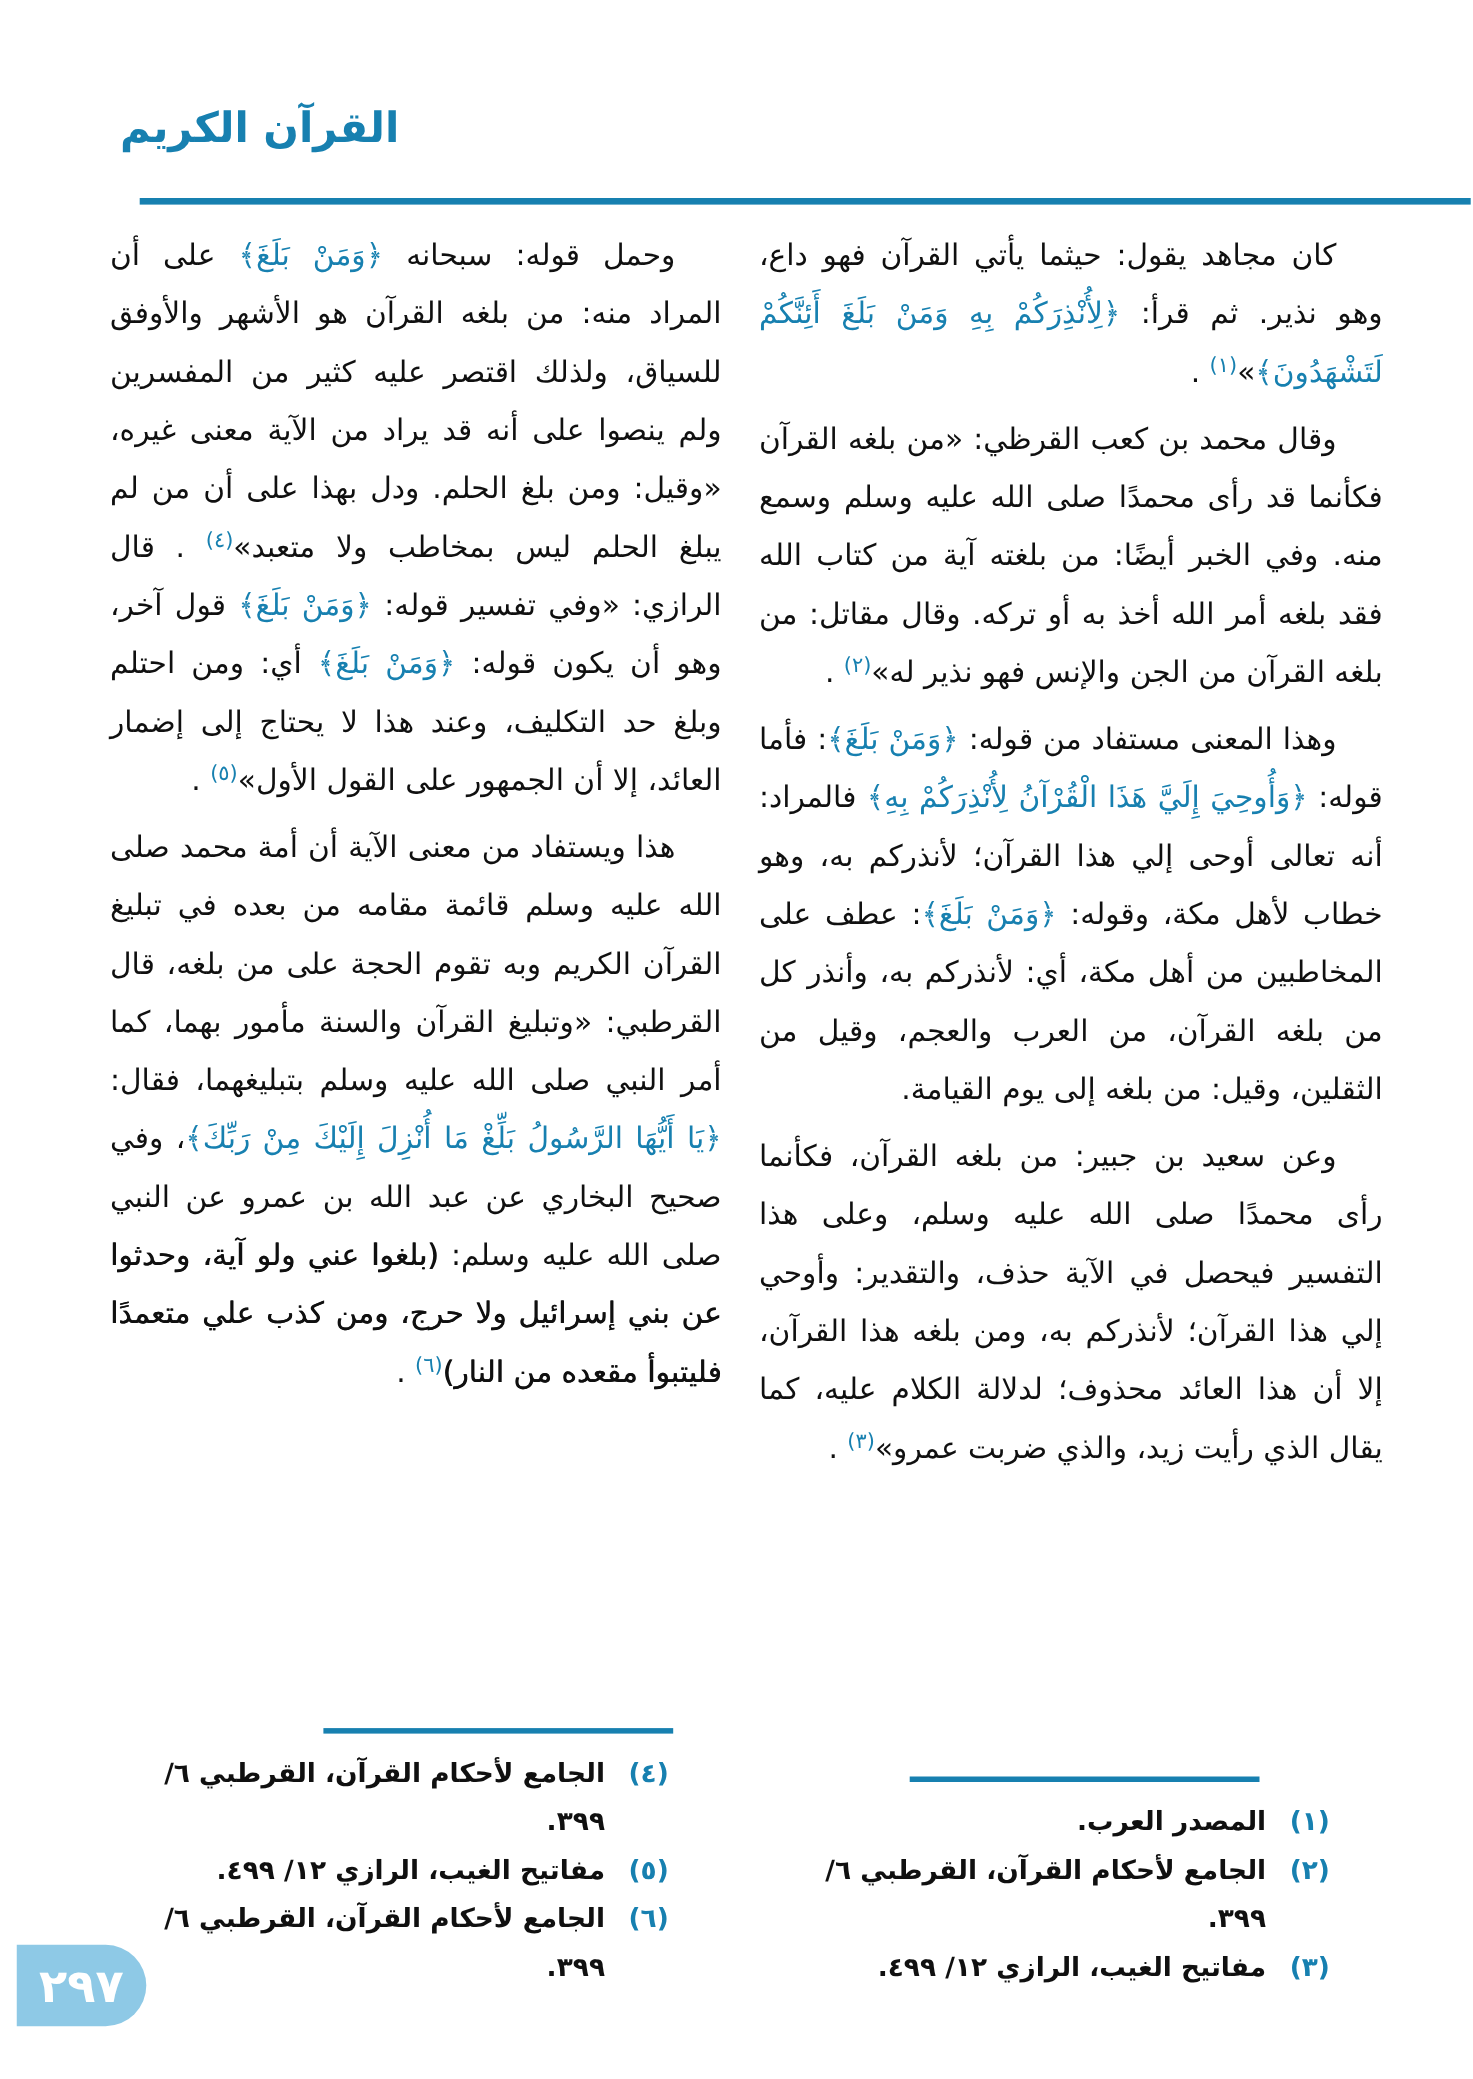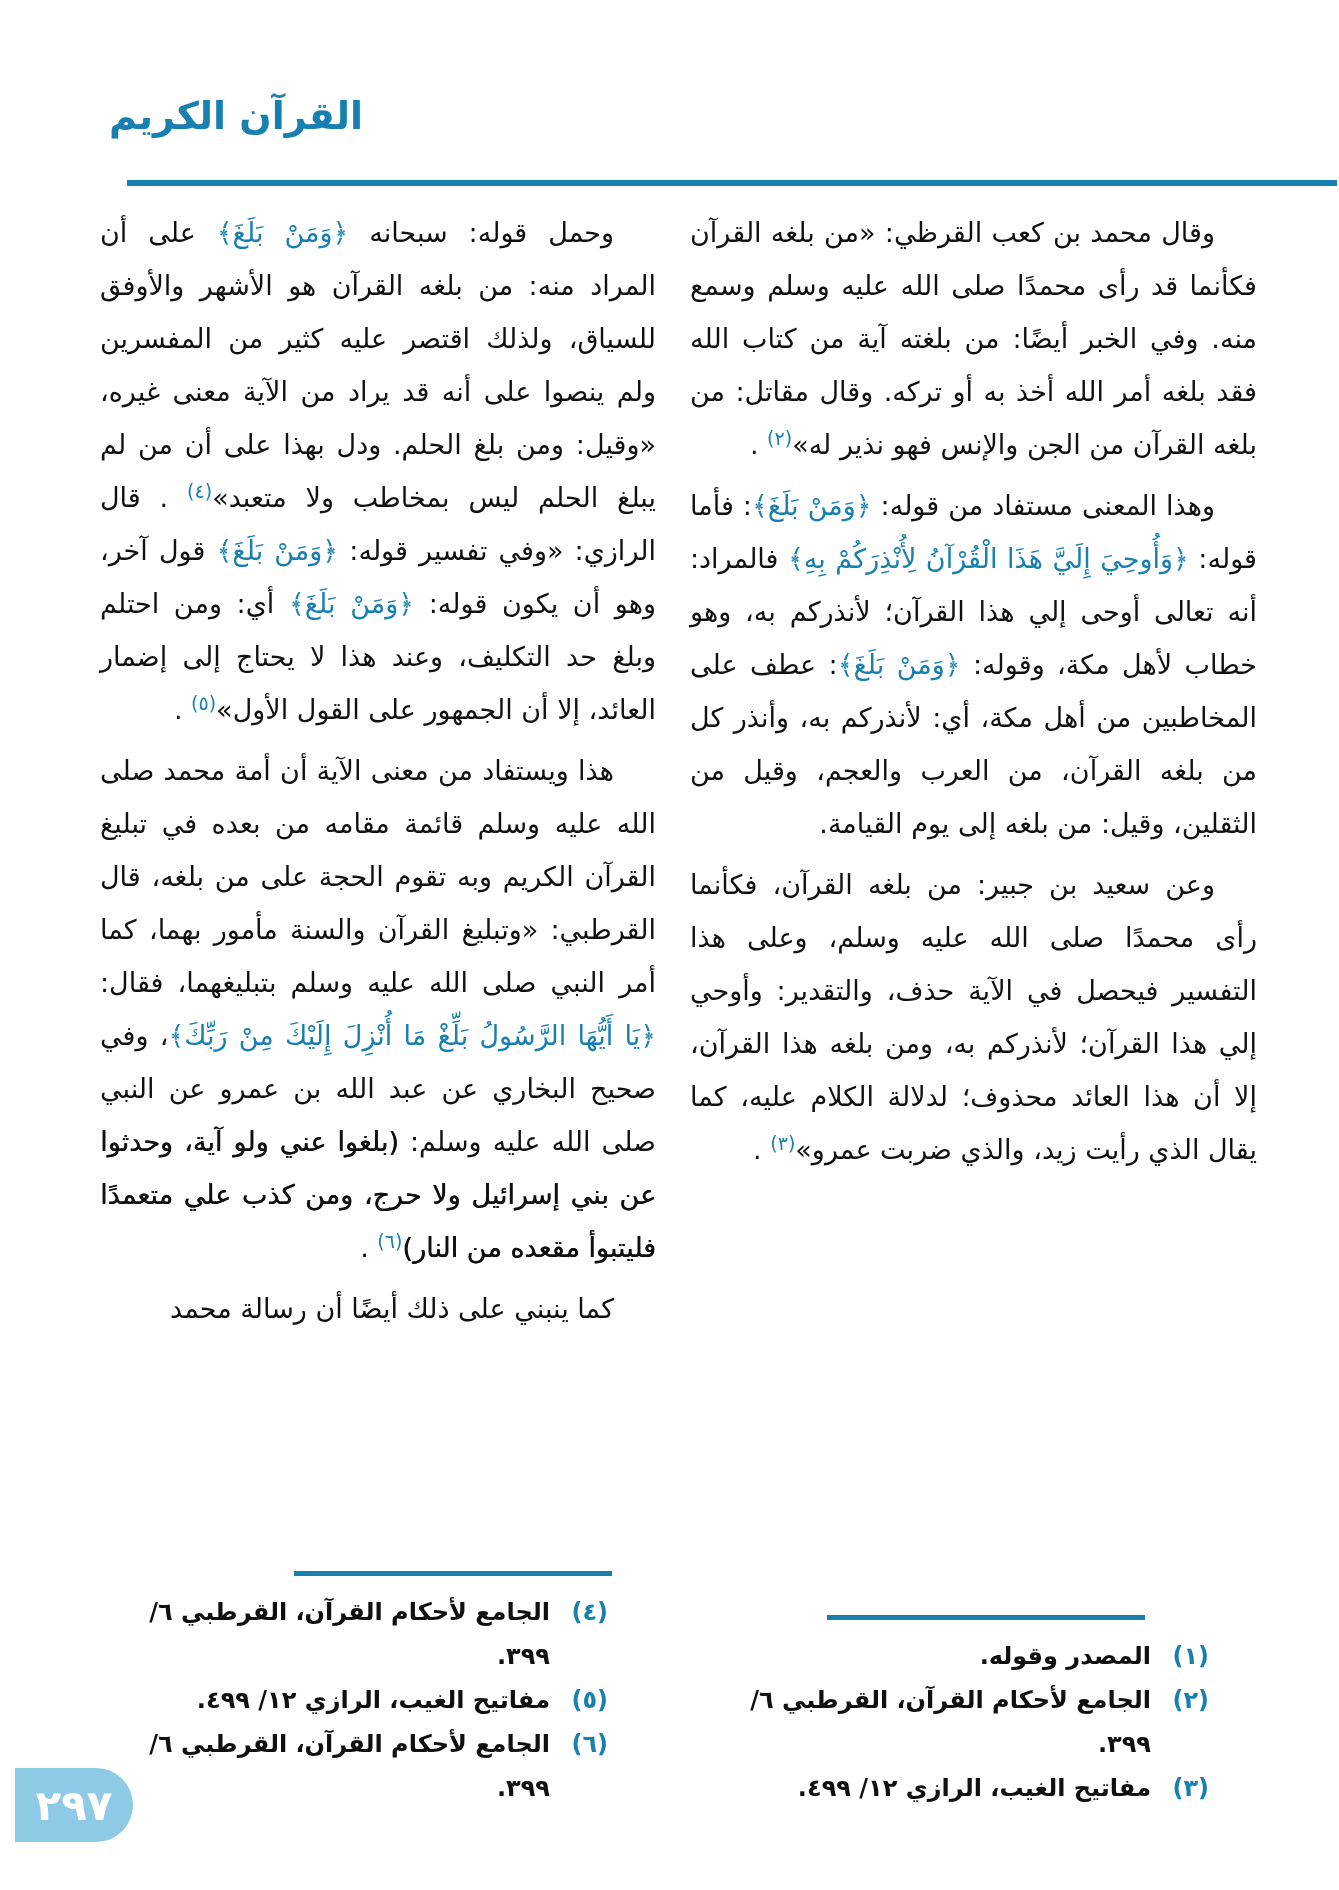--- a/index.html
+++ b/index.html
@@ -59,48 +59,48 @@
 <body>
 
 <div class="page">
 
   <div class="logo">القرآن الكريم</div>
   <div class="header-rule"></div>
 
   <main class="columns">
     <section class="col col-right">
       <div class="paras">
+          <p class="para"><span class="seg seg-text">كان مجاهد يقول: حيثما يأتي القرآن فهو داع، وهو نذير. ثم قرأ: </span><span class="seg seg-quran">﴿لِأُنْذِرَكُمْ بِهِ وَمَنْ بَلَغَ أَئِنَّكُمْ لَتَشْهَدُونَ﴾</span><span class="seg seg-text">»</span><span class="seg seg-sup">(١)</span><span class="seg seg-text"> .</span></p>
           <p class="para"><span class="seg seg-text">وقال محمد بن كعب القرظي: «من بلغه القرآن فكأنما قد رأى محمدًا صلى الله عليه وسلم وسمع منه. وفي الخبر أيضًا: من بلغته آية من كتاب الله فقد بلغه أمر الله أخذ به أو تركه. وقال مقاتل: من بلغه القرآن من الجن والإنس فهو نذير له»</span><span class="seg seg-sup">(٢)</span><span class="seg seg-text"> .</span></p>
           <p class="para"><span class="seg seg-text">وهذا المعنى مستفاد من قوله: </span><span class="seg seg-quran">﴿وَمَنْ بَلَغَ﴾</span><span class="seg seg-text">: فأما قوله: </span><span class="seg seg-quran">﴿وَأُوحِيَ إِلَيَّ هَذَا الْقُرْآنُ لِأُنْذِرَكُمْ بِهِ﴾</span><span class="seg seg-text"> فالمراد: أنه تعالى أوحى إلي هذا القرآن؛ لأنذركم به، وهو خطاب لأهل مكة، وقوله: </span><span class="seg seg-quran">﴿وَمَنْ بَلَغَ﴾</span><span class="seg seg-text">: عطف على المخاطبين من أهل مكة، أي: لأنذركم به، وأنذر كل من بلغه القرآن، من العرب والعجم، وقيل من الثقلين، وقيل: من بلغه إلى يوم القيامة.</span></p>
           <p class="para"><span class="seg seg-text">وعن سعيد بن جبير: من بلغه القرآن، فكأنما رأى محمدًا صلى الله عليه وسلم، وعلى هذا التفسير فيحصل في الآية حذف، والتقدير: وأوحي إلي هذا القرآن؛ لأنذركم به، ومن بلغه هذا القرآن، إلا أن هذا العائد محذوف؛ لدلالة الكلام عليه، كما يقال الذي رأيت زيد، والذي ضربت عمرو»</span><span class="seg seg-sup">(٣)</span><span class="seg seg-text"> .</span></p>
         </div>
       <div class="fn-block">
         <div class="fn-divider"></div>
         <div class="fn-rows">
             <div class="fn-row">
               <span class="fn-num">(١)</span>
-              <span class="fn-text">المصدر وقوله.</span>
+              <span class="fn-text">المصدر العرب.</span>
             </div>
             <div class="fn-row">
               <span class="fn-num">(٢)</span>
               <span class="fn-text">الجامع لأحكام القرآن، القرطبي ٦/ ٣٩٩.</span>
             </div>
             <div class="fn-row">
               <span class="fn-num">(٣)</span>
               <span class="fn-text">مفاتيح الغيب، الرازي ١٢/ ٤٩٩.</span>
             </div>
           </div>
       </div>
     </section>
 
     <section class="col col-left">
       <div class="paras">
           <p class="para"><span class="seg seg-text">وحمل قوله: سبحانه </span><span class="seg seg-quran">﴿وَمَنْ بَلَغَ﴾</span><span class="seg seg-text"> على أن المراد منه: من بلغه القرآن هو الأشهر والأوفق للسياق، ولذلك اقتصر عليه كثير من المفسرين ولم ينصوا على أنه قد يراد من الآية معنى غيره، «وقيل: ومن بلغ الحلم. ودل بهذا على أن من لم يبلغ الحلم ليس بمخاطب ولا متعبد»</span><span class="seg seg-sup">(٤)</span><span class="seg seg-text"> . قال الرازي: «وفي تفسير قوله: </span><span class="seg seg-quran">﴿وَمَنْ بَلَغَ﴾</span><span class="seg seg-text"> قول آخر، وهو أن يكون قوله: </span><span class="seg seg-quran">﴿وَمَنْ بَلَغَ﴾</span><span class="seg seg-text"> أي: ومن احتلم وبلغ حد التكليف، وعند هذا لا يحتاج إلى إضمار العائد، إلا أن الجمهور على القول الأول»</span><span class="seg seg-sup">(٥)</span><span class="seg seg-text"> .</span></p>
           <p class="para"><span class="seg seg-text">هذا ويستفاد من معنى الآية أن أمة محمد صلى الله عليه وسلم قائمة مقامه من بعده في تبليغ القرآن الكريم وبه تقوم الحجة على من بلغه، قال القرطبي: «وتبليغ القرآن والسنة مأمور بهما، كما أمر النبي صلى الله عليه وسلم بتبليغهما، فقال: </span><span class="seg seg-quran">﴿يَا أَيُّهَا الرَّسُولُ بَلِّغْ مَا أُنْزِلَ إِلَيْكَ مِنْ رَبِّكَ﴾</span><span class="seg seg-text">، وفي صحيح البخاري عن عبد الله بن عمرو عن النبي صلى الله عليه وسلم: </span><span class="seg seg-bold">(بلغوا عني ولو آية، وحدثوا عن بني إسرائيل ولا حرج، ومن كذب علي متعمدًا فليتبوأ مقعده من النار)</span><span class="seg seg-sup">(٦)</span><span class="seg seg-text"> .</span></p>
-          <p class="para"><span class="seg seg-text">كما ينبني على ذلك أيضًا أن رسالة محمد</span></p>
         </div>
       <div class="fn-block">
         <div class="fn-divider"></div>
         <div class="fn-rows">
             <div class="fn-row">
               <span class="fn-num">(٤)</span>
               <span class="fn-text">الجامع لأحكام القرآن، القرطبي ٦/ ٣٩٩.</span>
             </div>
             <div class="fn-row">
               <span class="fn-num">(٥)</span>

